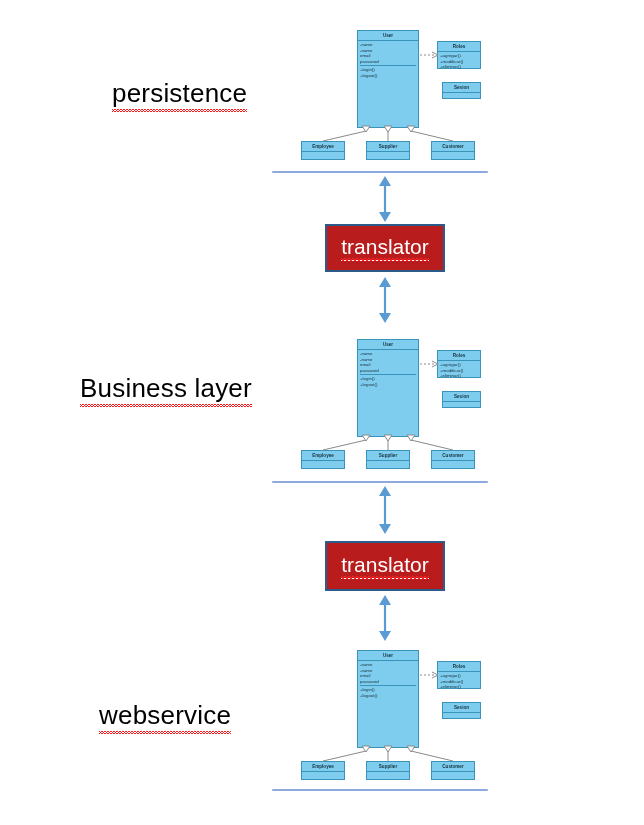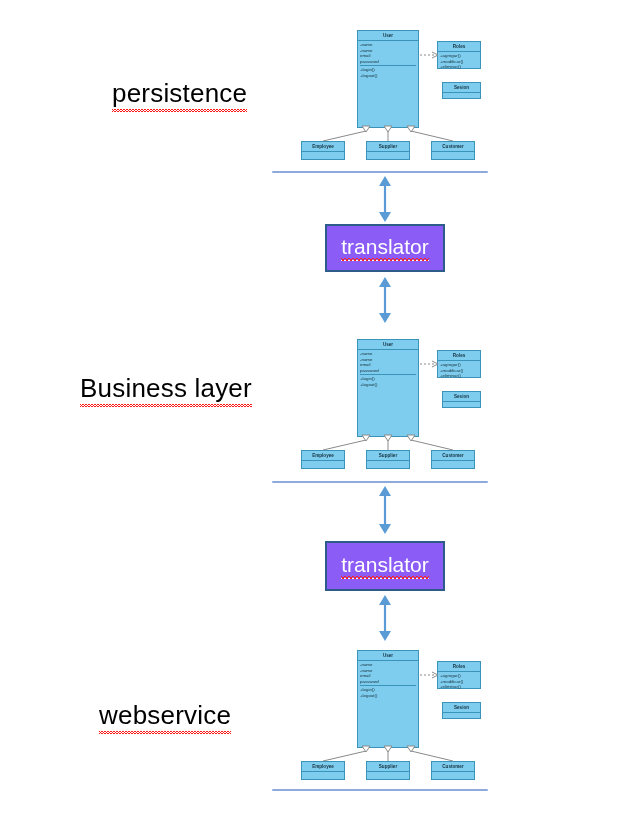--- a/index.html
+++ b/index.html
@@ -85,21 +85,21 @@
   .divider{
     position:absolute;
     height:2px;
     background:#8EA9DB;
     border-radius:1px;
   }
 
   
   .translator{
     position:absolute;
-    background:#8b5cf6;
+    background:#b91c1c;
     border:2px solid #2E5C8A;
     box-sizing:border-box;
     display:flex;
     align-items:center;
     justify-content:center;
     font-size:21px;
     color:#ffffff;
   }
   .translator .sq::after{
     bottom:-1px;

